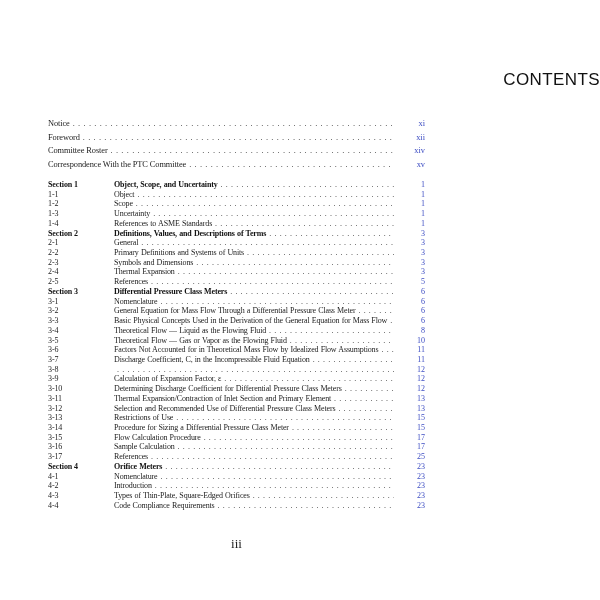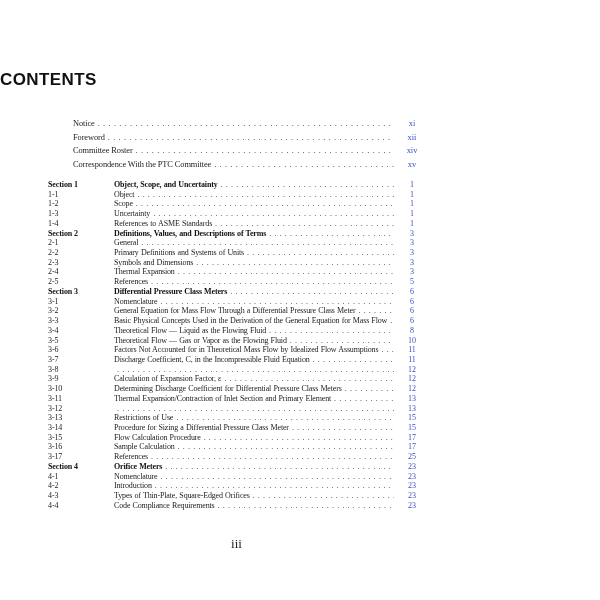--- a/index.html
+++ b/index.html
@@ -3,37 +3,37 @@
 <meta charset="utf-8">
 <style>
   html,body{margin:0;padding:0;}
   body{
     width:600px;height:600px;background:#ffffff;position:relative;overflow:hidden;
     font-family:"Liberation Serif", serif;color:#1c1c1c;
   }
   .page{width:600px;height:600px;position:relative;}
   .content{margin-left:48px;width:377px;}
   h1.doc-title{
-    margin:70px 0 0 0;padding:0;text-align:left;
-    font-family:"Liberation Sans", sans-serif;font-weight:bold;
+    margin:70px 0 0 0;padding:0;text-align:right;
+    font-family:"Liberation Sans", sans-serif;font-weight:normal;
     font-size:17px;line-height:20px;letter-spacing:0.4px;color:#111;
   }
   .front-matter{margin-top:27px;}
-  .fm-row{display:flex;align-items:baseline;line-height:13.5px;font-size:8.4px;margin-left:25px;}
+  .fm-row{display:flex;align-items:baseline;line-height:13.5px;font-size:8.4px;}
   .toc{margin-top:9px;}
   .toc-row{display:flex;align-items:baseline;line-height:9.72px;font-size:8px;overflow:hidden;}
   .toc-row .col-label{flex:0 0 66px;white-space:nowrap;letter-spacing:-0.1px;}
   .toc-row .col-title{flex:0 1 auto;white-space:nowrap;letter-spacing:-0.15px;word-spacing:0.4px;}
   .fm-row .fm-label{flex:0 1 auto;white-space:nowrap;letter-spacing:-0.1px;}
   .leader{
     flex:1 1 0;min-width:0;overflow:hidden;white-space:nowrap;
     color:#222;margin:0 5px 0 3px;letter-spacing:0.6px;
   }
   .col-page{
-    flex:0 0 26px;text-align:center;white-space:nowrap;
+    flex:0 0 26px;text-align:right;white-space:nowrap;
     color:var(--link-blue,#3d4dc3);
   }
   .bold-row .col-label,.bold-row .col-title{font-weight:bold;color:#111;}
   .folio{margin-top:26px;text-align:center;font-size:13px;color:#1c1c1c;}
 </style>
 </head>
 <body style="--link-blue: #3d4dc3; --wm-blue: #a3bedd;">
 
 <div class="page">
   <h1 class="doc-title">CONTENTS</h1>
@@ -194,20 +194,21 @@
           <span class="col-page">12</span>
         </div>
         <div class="toc-row">
           <span class="col-label">3-11</span>
           <span class="col-title">Thermal Expansion/Contraction of Inlet Section and Primary Element</span>
           <span class="leader">. . . . . . . . . . . . . . . . . . . . . . . . . . . . . . . . . . . . . . . . . . . . . . . . . . . . . . . . . . . . . . . . . . . . . . . . . . . . . . . . . . . . . . . . . . . . . . . . . . . . . . . . . . . . . . . . . . . . . . . . . . . . . . . . . . . . . . . . . . . . </span>
           <span class="col-page">13</span>
         </div>
         <div class="toc-row">
           <span class="col-label">3-12</span>
+          <span class="col-title">Selection and Recommended Use of Differential Pressure Class Meters</span>
           <span class="leader">. . . . . . . . . . . . . . . . . . . . . . . . . . . . . . . . . . . . . . . . . . . . . . . . . . . . . . . . . . . . . . . . . . . . . . . . . . . . . . . . . . . . . . . . . . . . . . . . . . . . . . . . . . . . . . . . . . . . . . . . . . . . . . . . . . . . . . . . . . . . </span>
           <span class="col-page">13</span>
         </div>
         <div class="toc-row">
           <span class="col-label">3-13</span>
           <span class="col-title">Restrictions of Use</span>
           <span class="leader">. . . . . . . . . . . . . . . . . . . . . . . . . . . . . . . . . . . . . . . . . . . . . . . . . . . . . . . . . . . . . . . . . . . . . . . . . . . . . . . . . . . . . . . . . . . . . . . . . . . . . . . . . . . . . . . . . . . . . . . . . . . . . . . . . . . . . . . . . . . . </span>
           <span class="col-page">15</span>
         </div>
         <div class="toc-row">

